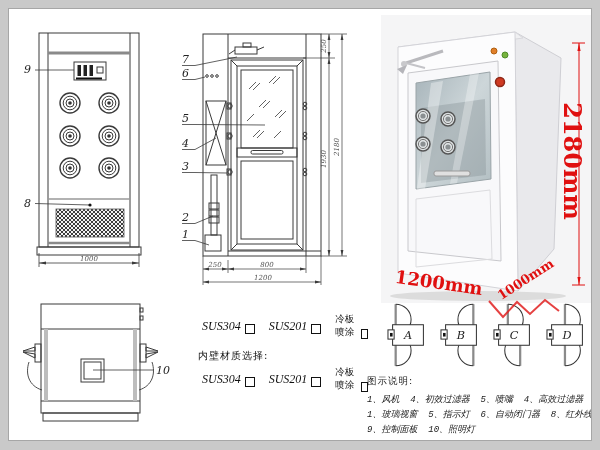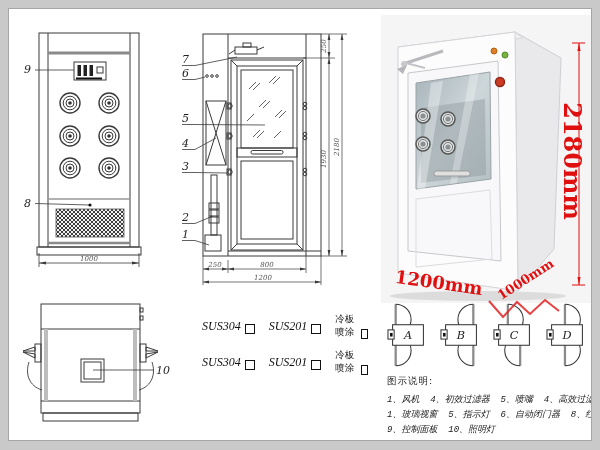--- a/index.html
+++ b/index.html
@@ -19,21 +19,21 @@
   .mat-opts{display:flex;align-items:center;margin:0 0 10px 6px}
   .mat-opt{display:flex;align-items:flex-end;margin-right:14px}
   .sus{font-family:Liberation Serif, serif;font-style:italic;font-size:12px;color:#111}
   .cn-opt{font-size:9.5px;color:#111}
   .cbox{display:inline-block;width:8px;height:8px;border:1.5px solid #111;
         margin-left:4px;background:#fff}
   
   .doorcfg{left:376px;top:288px;width:214px;height:80px;display:flex;gap:7px}
   .scribble{position:absolute;left:476px;top:288px;pointer-events:none}
   
-  .legend{left:378px;top:366px;width:212px;color:#1a1a1a}
+  .legend{left:358px;top:366px;width:212px;color:#1a1a1a}
   .legend-title{font-size:9.5px;margin-bottom:4px;letter-spacing:1px}
   .legend-row{font-size:9px;line-height:14px;white-space:nowrap}
   .legend-row span{margin-right:8px;font-style:italic;font-family:Liberation Mono, monospace}
 </style>
 </head>
 <body>
 
 <div class="canvas">
 
   <svg class="abs" style="left:12px;top:10px" width="170" height="252" viewBox="0 0 170 252">
@@ -348,20 +348,21 @@
         </span>
       <span class="mat-opt">
           <span class="sus">SUS201</span>
           <span class="cbox"></span>
         </span>
       <span class="mat-opt">
           <span class="cn-opt">冷板喷涂</span>
           <span class="cbox"></span>
         </span>
     </div>
+    <div class="mat-title">内壁材质选择:</div>
     <div class="mat-opts">
       <span class="mat-opt">
           <span class="sus">SUS304</span>
           <span class="cbox"></span>
         </span>
       <span class="mat-opt">
           <span class="sus">SUS201</span>
           <span class="cbox"></span>
         </span>
       <span class="mat-opt">

